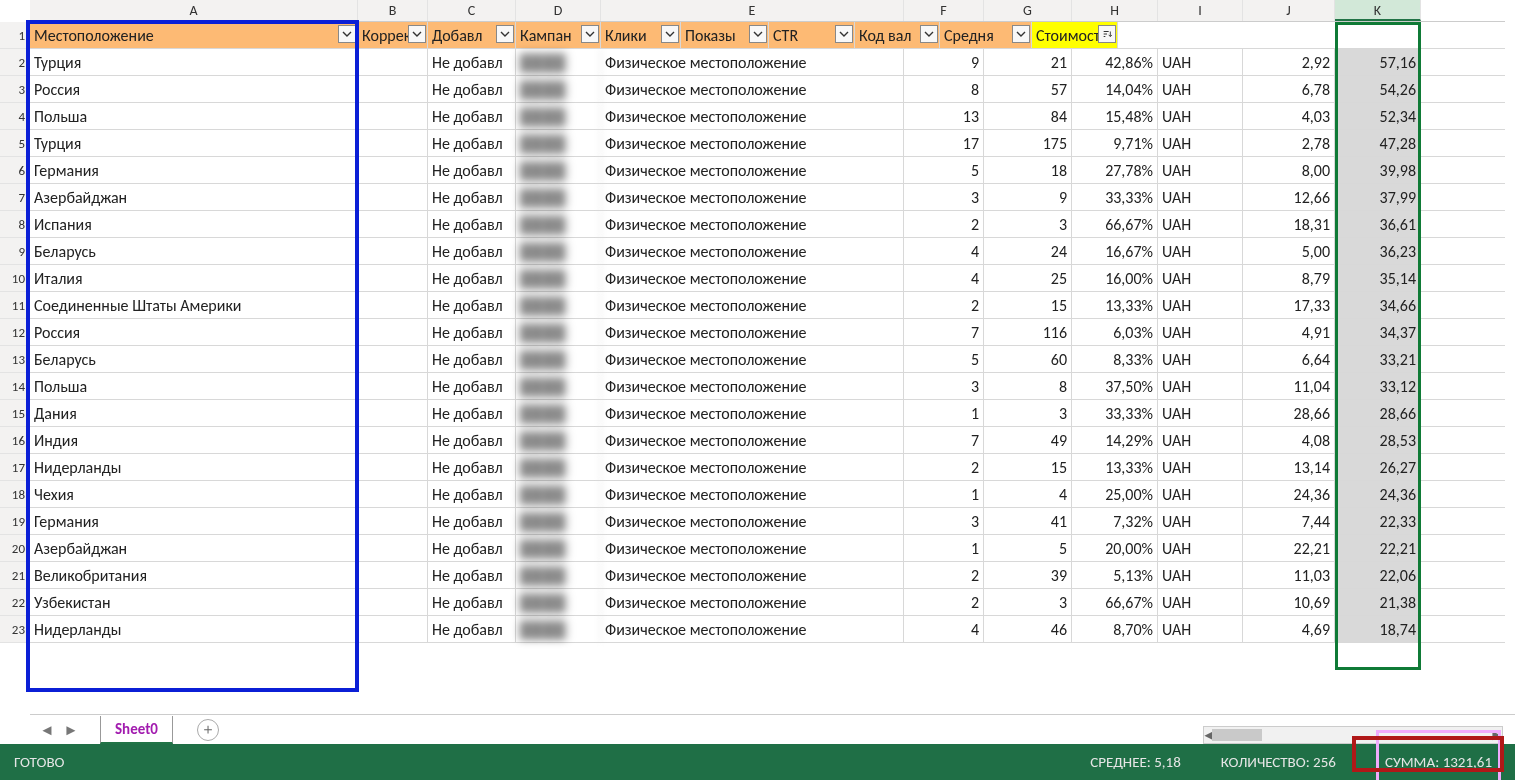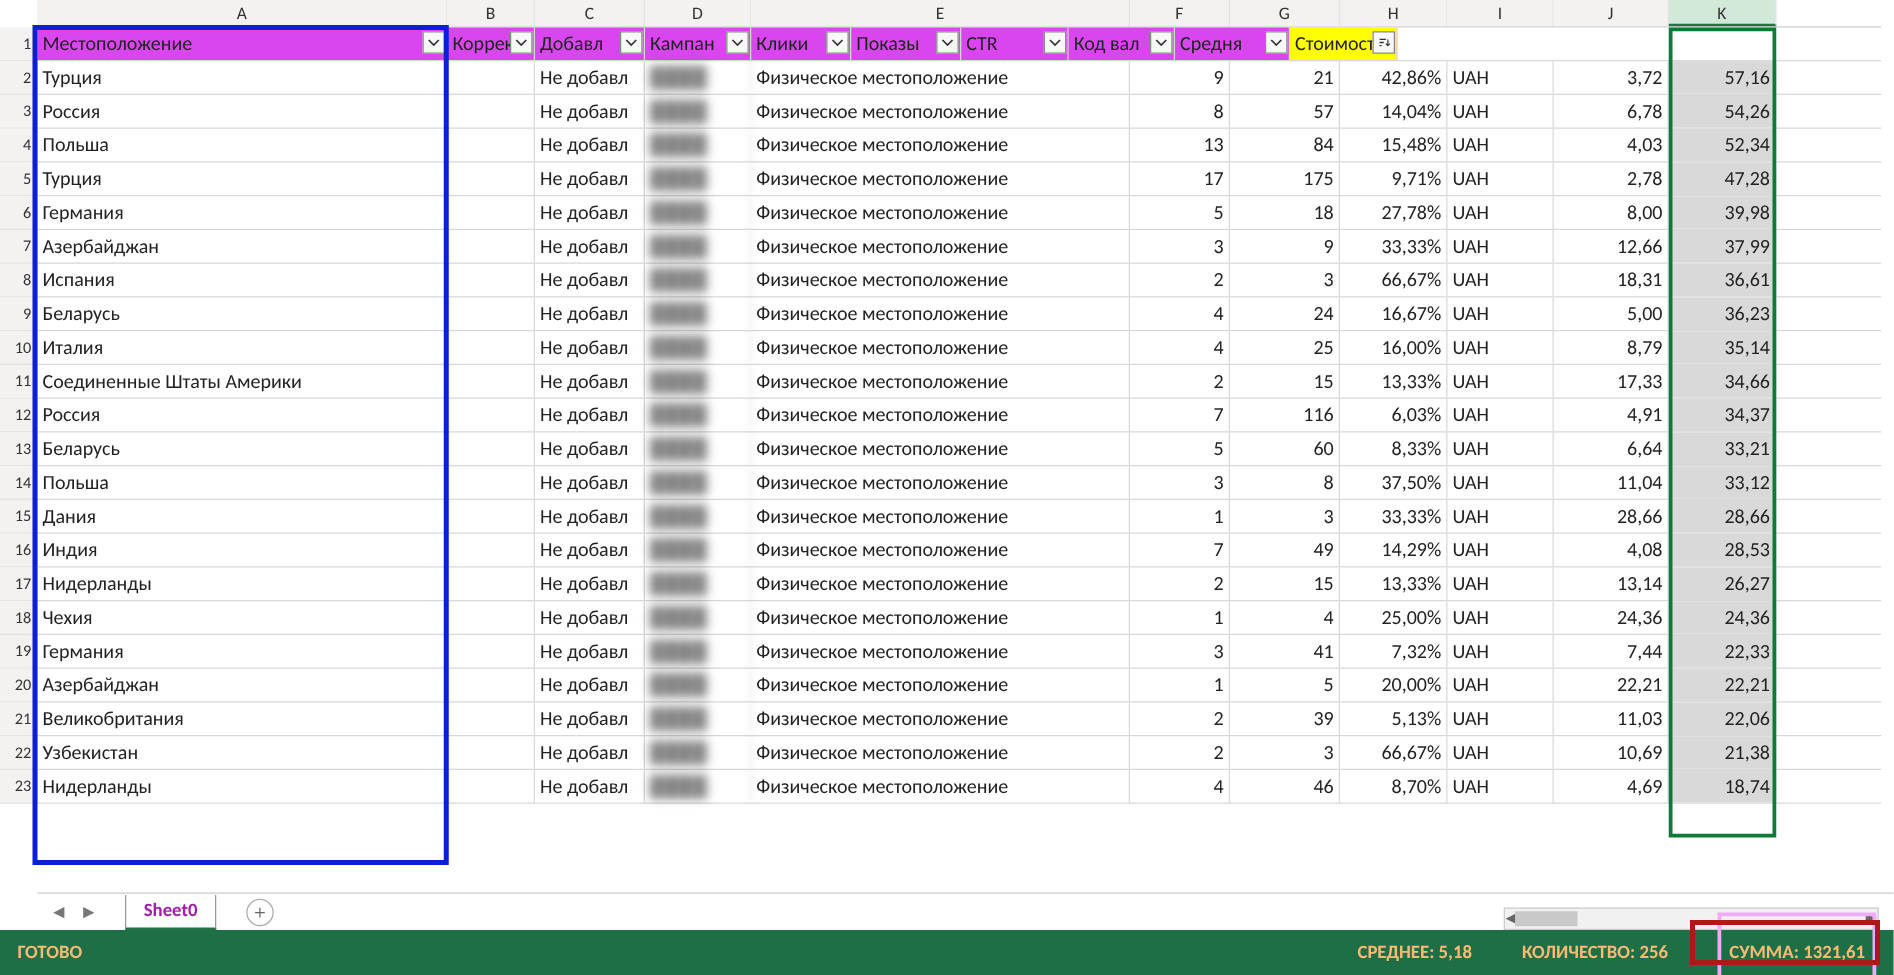--- a/index.html
+++ b/index.html
@@ -13,21 +13,21 @@
   .col-letter.sel { background: #d2e8d8; border-bottom: 2px solid #217346; }
 
   
   .rownum-col { position: absolute; left: -30px; top: 22px; width: 30px; }
   .rownum { height: 27px; line-height: 27px; text-align: right; padding-right: 4px; font-size: 13px; color: #333; border-bottom: 1px solid #e3e3e3; background: #f3f2f1; border-right: 1px solid #ccc; }
 
   
   .grid { }
   .row { display: flex; height: 27px; border-bottom: 1px solid #d8d8d8; }
   .cell { padding: 0 4px; line-height: 27px; border-right: 1px solid #d8d8d8; overflow: hidden; white-space: nowrap; text-overflow: clip; color: #222; font-size: 16px; }
-  .hdr-row .cell { background: #d946ef; font-weight: 400; position: relative; }
+  .hdr-row .cell { background: #fdba74; font-weight: 400; position: relative; }
   .filter-btn { position: absolute; right: 1px; top: 3px; width: 18px; height: 18px; border: 1px solid #888; background: #f8f8f8; display: flex; align-items: center; justify-content: center; cursor: pointer; }
   .filter-btn svg { width: 10px; height: 10px; }
 
   .num { text-align: right; }
   .blurred { color: transparent; text-shadow: 0 0 6px rgba(0,0,0,0.5); filter: blur(3px); }
   .cell.selcol { background: #d9d9d9; }
   .hdr-row .cell.selcol { background: #ffff00; }
 
   
   .blue-box { position: absolute; border: 4px solid #0b1fd6; pointer-events: none; }
@@ -40,21 +40,21 @@
   .nav-group { position: absolute; left: 8px; top: 6px; display:flex; gap:6px; }
   .sheet-tab { border: 1px solid #999; border-top: none; padding: 4px 14px; font-weight: bold; color: #a21caf; background: #fff; border-bottom: 2px solid #217346; cursor:pointer; }
   .add-sheet { width: 22px; height: 22px; border: 1px solid #aaa; border-radius: 50%; display:flex; align-items:center; justify-content:center; color:#666; cursor:pointer; margin-left:14px; }
 
   .hscroll-stub { position:absolute; right:12px; bottom:36px; height:18px; width:300px; background:#f1f1f1; border:1px solid #ccc; }
   .hscroll-stub .thumb { position:absolute; left:8px; top:2px; width:50px; height:12px; background:#c9c9c9; }
   .hscroll-stub .arr { position:absolute; top:1px; width:14px; height:14px; color:#666; display:flex;align-items:center;justify-content:center; }
   .hscroll-stub .arr.l { left:-2px;} .hscroll-stub .arr.r { right:-2px;}
 
   
-  .statusbar { position: absolute; left: 0; right: 0; bottom: 0; height: 36px; background: #1f6f46; color: #fdba74; display: flex; align-items: center; padding: 0 14px; font-size: 15px; font-weight: bold; }
+  .statusbar { position: absolute; left: 0; right: 0; bottom: 0; height: 36px; background: #1f6f46; color: #e5e5e5; display: flex; align-items: center; padding: 0 14px; font-size: 15px; }
   .statusbar .right { margin-left: auto; display: flex; gap: 40px; align-items: center; }
   .stat-blue { border: 3px solid #f0abfc; padding: 19px 6px; line-height: 20px; display:inline-block; }
 
   
   .cA { width: 328px; }
   .cB { width: 70px; }
   .cC { width: 88px; }
   .cD { width: 85px; }
   .cE { width: 303px; }
   .cF { width: 80px; }
@@ -167,21 +167,21 @@
   <div class="row">
         <div class="cell cA ">Турция</div>
         <div class="cell cB "></div>
         <div class="cell cC ">Не добавл</div>
         <div class="cell cD blurred">████</div>
         <div class="cell cE ">Физическое местоположение</div>
         <div class="cell cF num">9</div>
         <div class="cell cG num">21</div>
         <div class="cell cH num">42,86%</div>
         <div class="cell cI ">UAH</div>
-        <div class="cell cJ num">3,72</div>
+        <div class="cell cJ num">2,92</div>
         <div class="cell cK num selcol">57,16</div>
       </div>
       <div class="row">
         <div class="cell cA ">Россия</div>
         <div class="cell cB "></div>
         <div class="cell cC ">Не добавл</div>
         <div class="cell cD blurred">████</div>
         <div class="cell cE ">Физическое местоположение</div>
         <div class="cell cF num">8</div>
         <div class="cell cG num">57</div>

